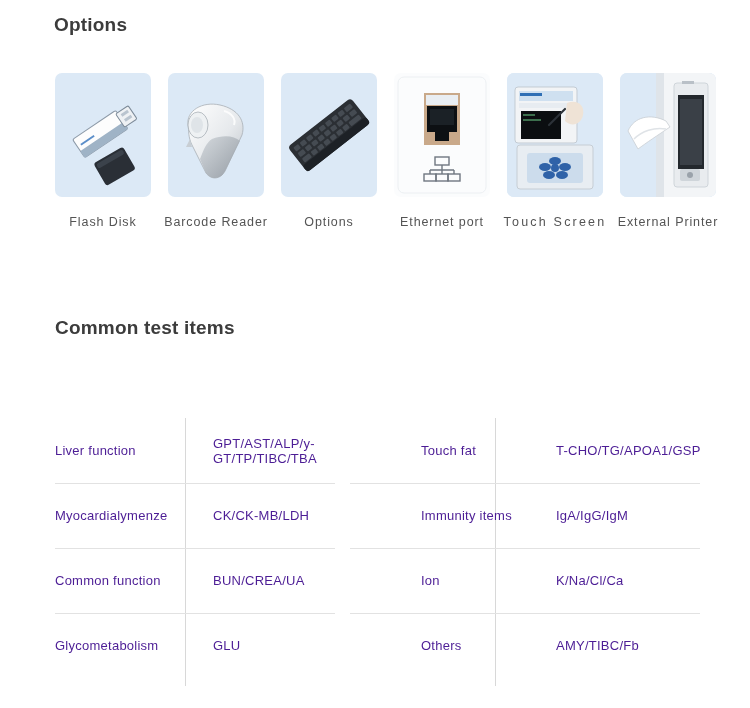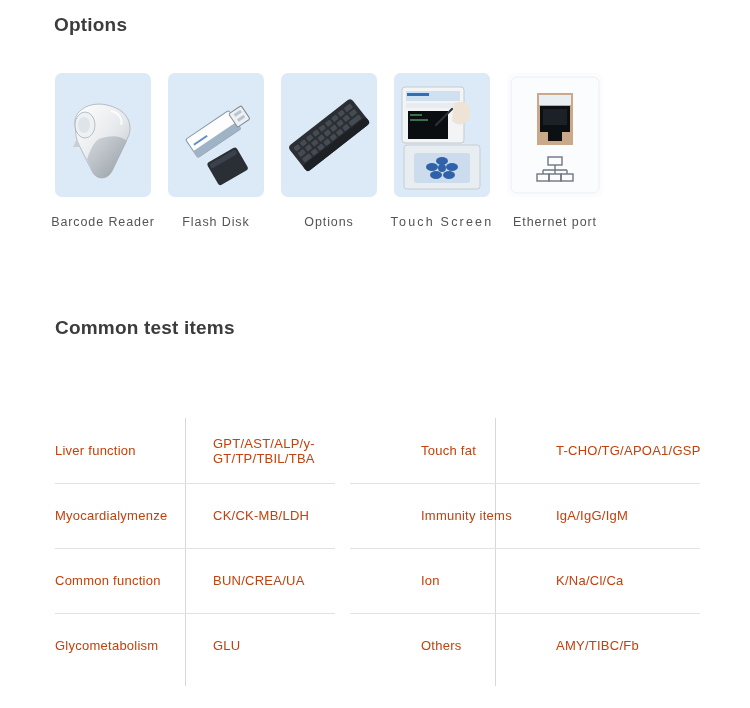--- a/index.html
+++ b/index.html
@@ -74,21 +74,21 @@
     top: 418px;
     width: 645px;
     border-collapse: collapse;
     table-layout: fixed;
   }
   .test-table td {
     padding: 0;
     height: 65px;
     vertical-align: middle;
     font-size: 13px;
-    color: #c2410c;
+    color: #4c1d95;
     letter-spacing: .25px;
   }
   .col-label {
     color: #2b5fc4;
     width: 128px;
     padding-right: 10px !important;
   }
   .col-value-left  { width: 196px; padding-left: 20px !important; }
   .col-label-right { width: 105px; padding-left: 12px !important; }
   .col-value-right { width: 216px; padding-left: 20px !important; }
@@ -112,20 +112,40 @@
   }
   .h-rule.left  { left: 55px;  width: 280px; }
   .h-rule.right { left: 350px; width: 350px; }
 </style>
 </head>
 <body>
 
 <div class="section-heading" id="options-heading">Options</div>
 
 <div class="options-strip">
+
+  <div class="option-card">
+    <div class="option-thumb">
+      <svg class="art" viewBox="0 0 96 124">
+        <g transform="rotate(-34 48 58)">
+          <rect x="18" y="48" width="52" height="22" rx="2" fill="#fdfdfd" stroke="#8d9aa8" stroke-width="1"></rect>
+          <rect x="18" y="62" width="52" height="8" rx="1" fill="#9fb3c6"></rect>
+          <rect x="22" y="56" width="16" height="2" fill="#5b8ec9"></rect>
+          <rect x="68" y="51" width="15" height="16" rx="1.5" fill="#eef1f4" stroke="#7d8b99" stroke-width="1"></rect>
+          <rect x="72" y="54" width="8" height="3" fill="#b9c4cf"></rect>
+          <rect x="72" y="60" width="8" height="3" fill="#b9c4cf"></rect>
+        </g>
+        <g transform="rotate(-30 60 92)">
+          <rect x="42" y="80" width="34" height="26" rx="3" fill="#2a2f36"></rect>
+          <rect x="44" y="82" width="30" height="5" rx="2" fill="#3b424b"></rect>
+        </g>
+      </svg>
+    </div>
+    <div class="option-caption">Flash Disk</div>
+  </div>
 
   <div class="option-card">
     <div class="option-thumb">
       <svg class="art" viewBox="0 0 96 124">
         <defs>
           <linearGradient id="scanBody" x1="0" y1="0" x2="1" y2="1">
             <stop offset="0%" stop-color="#ffffff"></stop>
             <stop offset="55%" stop-color="#e6e9ec"></stop>
             <stop offset="100%" stop-color="#b9bfc6"></stop>
           </linearGradient>
@@ -136,40 +156,20 @@
         </defs>
         <path d="M20 52 C18 38 34 28 52 32 C70 36 78 48 74 62 L58 96 C54 106 44 108 38 100 L24 72 C20 64 21 58 20 52 Z" fill="url(#scanBody)" stroke="#a8aeb5" stroke-width="0.8"></path>
         <path d="M44 66 C54 62 66 62 72 68 L58 96 C54 106 44 108 38 100 L32 86 C36 76 38 70 44 66 Z" fill="url(#scanGrip)" opacity="0.85"></path>
         <ellipse cx="30" cy="52" rx="10" ry="13" fill="#eef1f3" stroke="#aab1b8" stroke-width="0.8"></ellipse>
         <ellipse cx="29" cy="52" rx="6" ry="8" fill="#dfe4e8"></ellipse>
         <path d="M22 66 L18 74 L24 74 Z" fill="#c8ced4"></path>
         <path d="M56 38 C64 40 68 46 66 52" stroke="#ffffff" stroke-width="2" fill="none" opacity="0.8"></path>
       </svg>
     </div>
     <div class="option-caption">Barcode Reader</div>
-  </div>
-
-  <div class="option-card">
-    <div class="option-thumb">
-      <svg class="art" viewBox="0 0 96 124">
-        <g transform="rotate(-34 48 58)">
-          <rect x="18" y="48" width="52" height="22" rx="2" fill="#fdfdfd" stroke="#8d9aa8" stroke-width="1"></rect>
-          <rect x="18" y="62" width="52" height="8" rx="1" fill="#9fb3c6"></rect>
-          <rect x="22" y="56" width="16" height="2" fill="#5b8ec9"></rect>
-          <rect x="68" y="51" width="15" height="16" rx="1.5" fill="#eef1f4" stroke="#7d8b99" stroke-width="1"></rect>
-          <rect x="72" y="54" width="8" height="3" fill="#b9c4cf"></rect>
-          <rect x="72" y="60" width="8" height="3" fill="#b9c4cf"></rect>
-        </g>
-        <g transform="rotate(-30 60 92)">
-          <rect x="42" y="80" width="34" height="26" rx="3" fill="#2a2f36"></rect>
-          <rect x="44" y="82" width="30" height="5" rx="2" fill="#3b424b"></rect>
-        </g>
-      </svg>
-    </div>
-    <div class="option-caption">Flash Disk</div>
   </div>
 
   <div class="option-card">
     <div class="option-thumb">
       <svg class="art" viewBox="0 0 96 124">
         <g transform="rotate(-38 48 62)">
           <rect x="8" y="46" width="80" height="32" rx="4" fill="#2b2f34"></rect>
           <rect x="8" y="70" width="80" height="8" rx="3" fill="#1d2126"></rect>
           <g fill="#454b52">
             <rect x="12" y="50" width="6" height="5" rx="1"></rect>
@@ -199,20 +199,45 @@
             <rect x="63" y="64" width="6" height="5" rx="1"></rect>
               <rect x="71" y="64" width="13" height="5" rx="1"></rect>
           </g>
         </g>
       </svg>
     </div>
     <div class="option-caption">Options</div>
   </div>
 
   <div class="option-card">
+    <div class="option-thumb white-tile">
+      <svg class="art" viewBox="0 0 96 124">
+        <rect x="4" y="4" width="88" height="116" rx="6" fill="#fbfcfd" stroke="#eceff2" stroke-width="1"></rect>
+        <rect x="30" y="20" width="36" height="52" fill="#c9a98a"></rect>
+        <rect x="32" y="22" width="32" height="10" fill="#e9eef3"></rect>
+        <path d="M33 33 h30 v26 h-8 v9 h-14 v-9 h-8 z" fill="#0d1013"></path>
+        <rect x="36" y="36" width="24" height="16" fill="#1b2126"></rect>
+        <rect x="41" y="59" width="14" height="9" fill="#0d1013"></rect>
+        <g stroke="#6f7780" stroke-width="1.4" fill="none">
+          <rect x="41" y="84" width="14" height="8"></rect>
+          <path d="M48 92 v5"></path>
+          <path d="M36 97 h24"></path>
+          <path d="M36 97 v4"></path>
+            <path d="M60 97 v4"></path>
+            <path d="M48 97 v4"></path>
+          <rect x="30" y="101" width="12" height="7"></rect>
+          <rect x="54" y="101" width="12" height="7"></rect>
+          <rect x="42" y="101" width="12" height="7"></rect>
+        </g>
+      </svg>
+    </div>
+    <div class="option-caption">Ethernet port</div>
+  </div>
+
+  <div class="option-card">
     <div class="option-thumb">
       <svg class="art" viewBox="0 0 96 124">
         <rect x="0" y="0" width="96" height="124" fill="#dce9f6"></rect>
         <rect x="8" y="14" width="62" height="56" rx="3" fill="#f2f4f6" stroke="#c3cbd3" stroke-width="1"></rect>
         <rect x="12" y="18" width="54" height="10" fill="#cfe0f0"></rect>
         <rect x="13" y="20" width="22" height="3" fill="#2f6fb5"></rect>
         <rect x="12" y="30" width="54" height="5" fill="#e7ecf1"></rect>
         <rect x="14" y="38" width="40" height="28" fill="#0b0e11"></rect>
         <rect x="16" y="41" width="12" height="2" fill="#3c6f4d"></rect>
         <rect x="16" y="46" width="18" height="2" fill="#3c6f4d"></rect>
@@ -227,64 +252,57 @@
             <ellipse cx="42" cy="102" rx="6" ry="4"></ellipse>
           <ellipse cx="55" cy="102" rx="6" ry="4"></ellipse>
             <circle cx="48" cy="95" r="4"></circle>
         </g>
       </svg>
     </div>
     <div class="option-caption wide-track">Touch Screen</div>
   </div>
 
   <div class="option-card">
-    <div class="option-thumb white-tile">
-      <svg class="art" viewBox="0 0 96 124">
-        <rect x="4" y="4" width="88" height="116" rx="6" fill="#fbfcfd" stroke="#eceff2" stroke-width="1"></rect>
-        <rect x="30" y="20" width="36" height="52" fill="#c9a98a"></rect>
-        <rect x="32" y="22" width="32" height="10" fill="#e9eef3"></rect>
-        <path d="M33 33 h30 v26 h-8 v9 h-14 v-9 h-8 z" fill="#0d1013"></path>
-        <rect x="36" y="36" width="24" height="16" fill="#1b2126"></rect>
-        <rect x="41" y="59" width="14" height="9" fill="#0d1013"></rect>
-        <g stroke="#6f7780" stroke-width="1.4" fill="none">
-          <rect x="41" y="84" width="14" height="8"></rect>
-          <path d="M48 92 v5"></path>
-          <path d="M36 97 h24"></path>
-          <path d="M36 97 v4"></path>
-            <path d="M60 97 v4"></path>
-            <path d="M48 97 v4"></path>
-          <rect x="30" y="101" width="12" height="7"></rect>
-          <rect x="54" y="101" width="12" height="7"></rect>
-          <rect x="42" y="101" width="12" height="7"></rect>
-        </g>
-      </svg>
-    </div>
-    <div class="option-caption">Ethernet port</div>
-  </div>
-
+    <div class="option-thumb">
+      <svg class="art" viewBox="0 0 96 124">
+        <rect x="0" y="0" width="96" height="124" fill="#dce9f6"></rect>
+        <rect x="36" y="0" width="60" height="124" fill="#f3f5f7"></rect>
+        <rect x="36" y="0" width="8" height="124" fill="#dfe4e9"></rect>
+        <rect x="54" y="10" width="34" height="104" rx="3" fill="#e9ecef" stroke="#cfd5da" stroke-width="1"></rect>
+        <rect x="58" y="22" width="26" height="74" fill="#23282d"></rect>
+        <rect x="60" y="26" width="22" height="66" fill="#3a4047"></rect>
+        <path d="M8 58 C14 44 30 40 46 48 L50 54 C38 62 26 70 18 76 Z" fill="#ffffff" stroke="#c9ced3" stroke-width="0.8"></path>
+        <path d="M14 66 C22 58 34 54 46 56" stroke="#dfe3e7" stroke-width="1.5" fill="none"></path>
+        <rect x="60" y="96" width="20" height="12" rx="2" fill="#cfd5da"></rect>
+        <circle cx="70" cy="102" r="3" fill="#9aa2aa"></circle>
+        <rect x="62" y="8" width="12" height="3" fill="#b9c0c7"></rect>
+      </svg>
+    </div>
+    <div class="option-caption">External Printer</div>
+  </div>
 
 </div>
 
 <div class="section-heading" id="tests-heading">Common test items</div>
 
 <div class="v-rule-left"></div>
 <div class="v-rule-right"></div>
 
 <div class="h-rule left" style="top:483px"></div>
 <div class="h-rule right" style="top:483px"></div>
 <div class="h-rule left" style="top:548px"></div>
 <div class="h-rule right" style="top:548px"></div>
 <div class="h-rule left" style="top:613px"></div>
 <div class="h-rule right" style="top:613px"></div>
 
 <table class="test-table">
   <tbody>
     <tr>
       <td class="col-label">Liver function</td>
-      <td class="col-value-left">GPT/AST/ALP/y-GT/TP/TBIL/TBA</td>
+      <td class="col-value-left">GPT/AST/ALP/y-GT/TP/TIBC/TBA</td>
       <td class="col-label col-label-right">Touch fat</td>
       <td class="col-value-right">T-CHO/TG/APOA1/GSP</td>
     </tr>
     <tr>
       <td class="col-label">Myocardialymenze</td>
       <td class="col-value-left">CK/CK-MB/LDH</td>
       <td class="col-label col-label-right">Immunity items</td>
       <td class="col-value-right">IgA/IgG/IgM</td>
     </tr>
     <tr>

